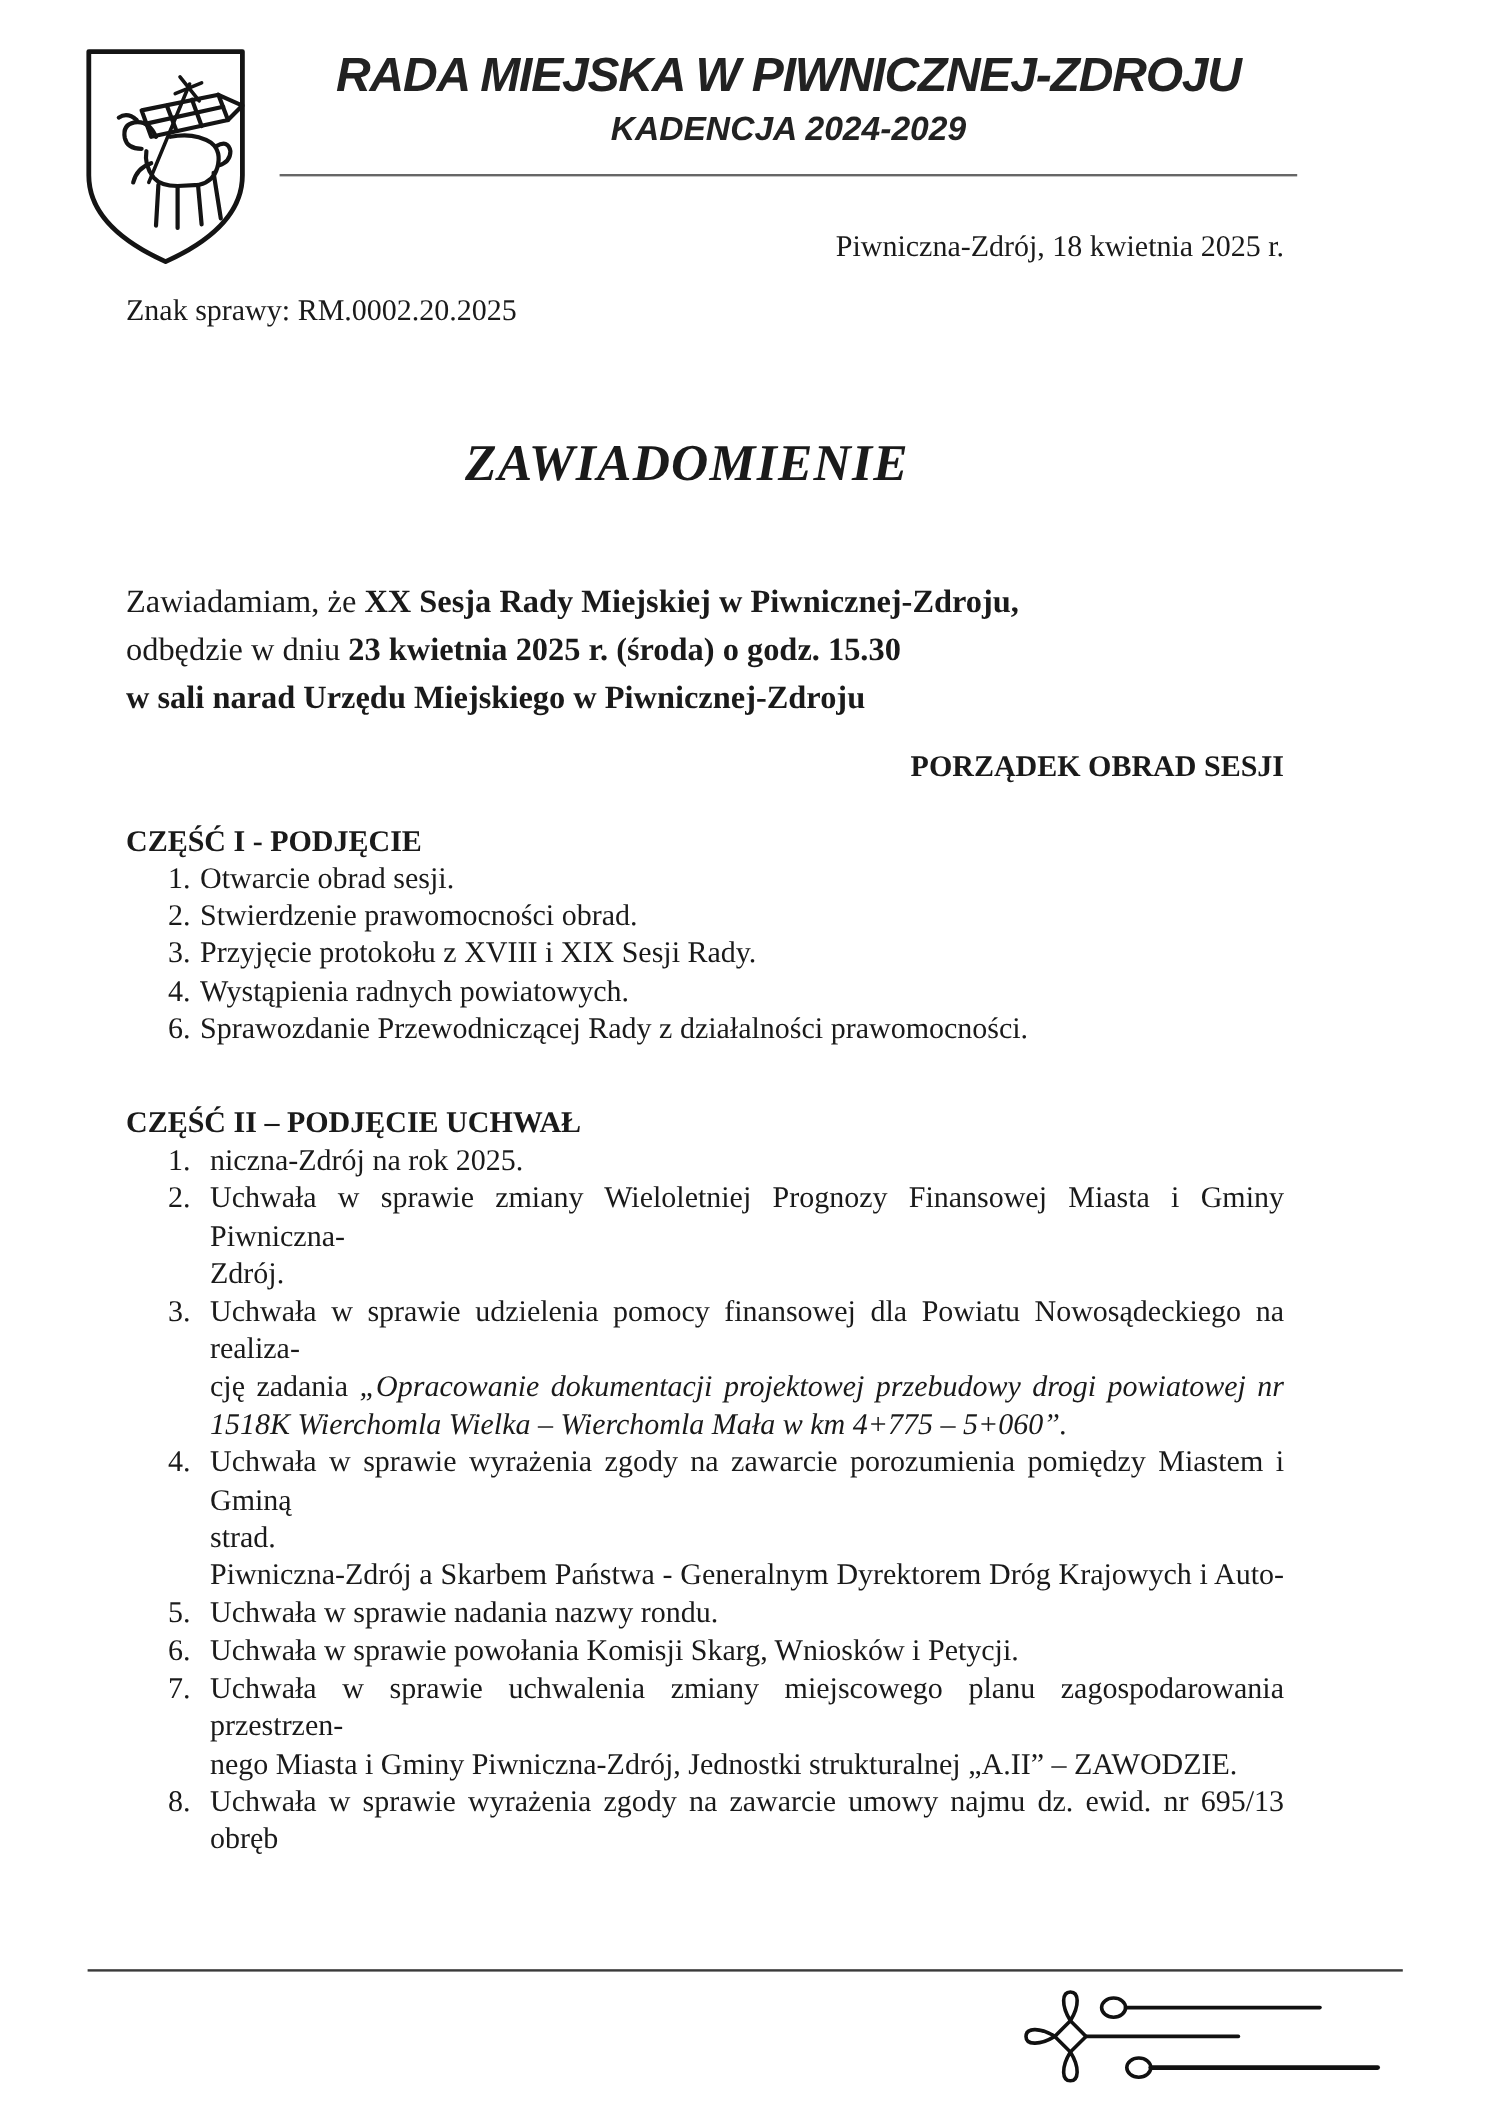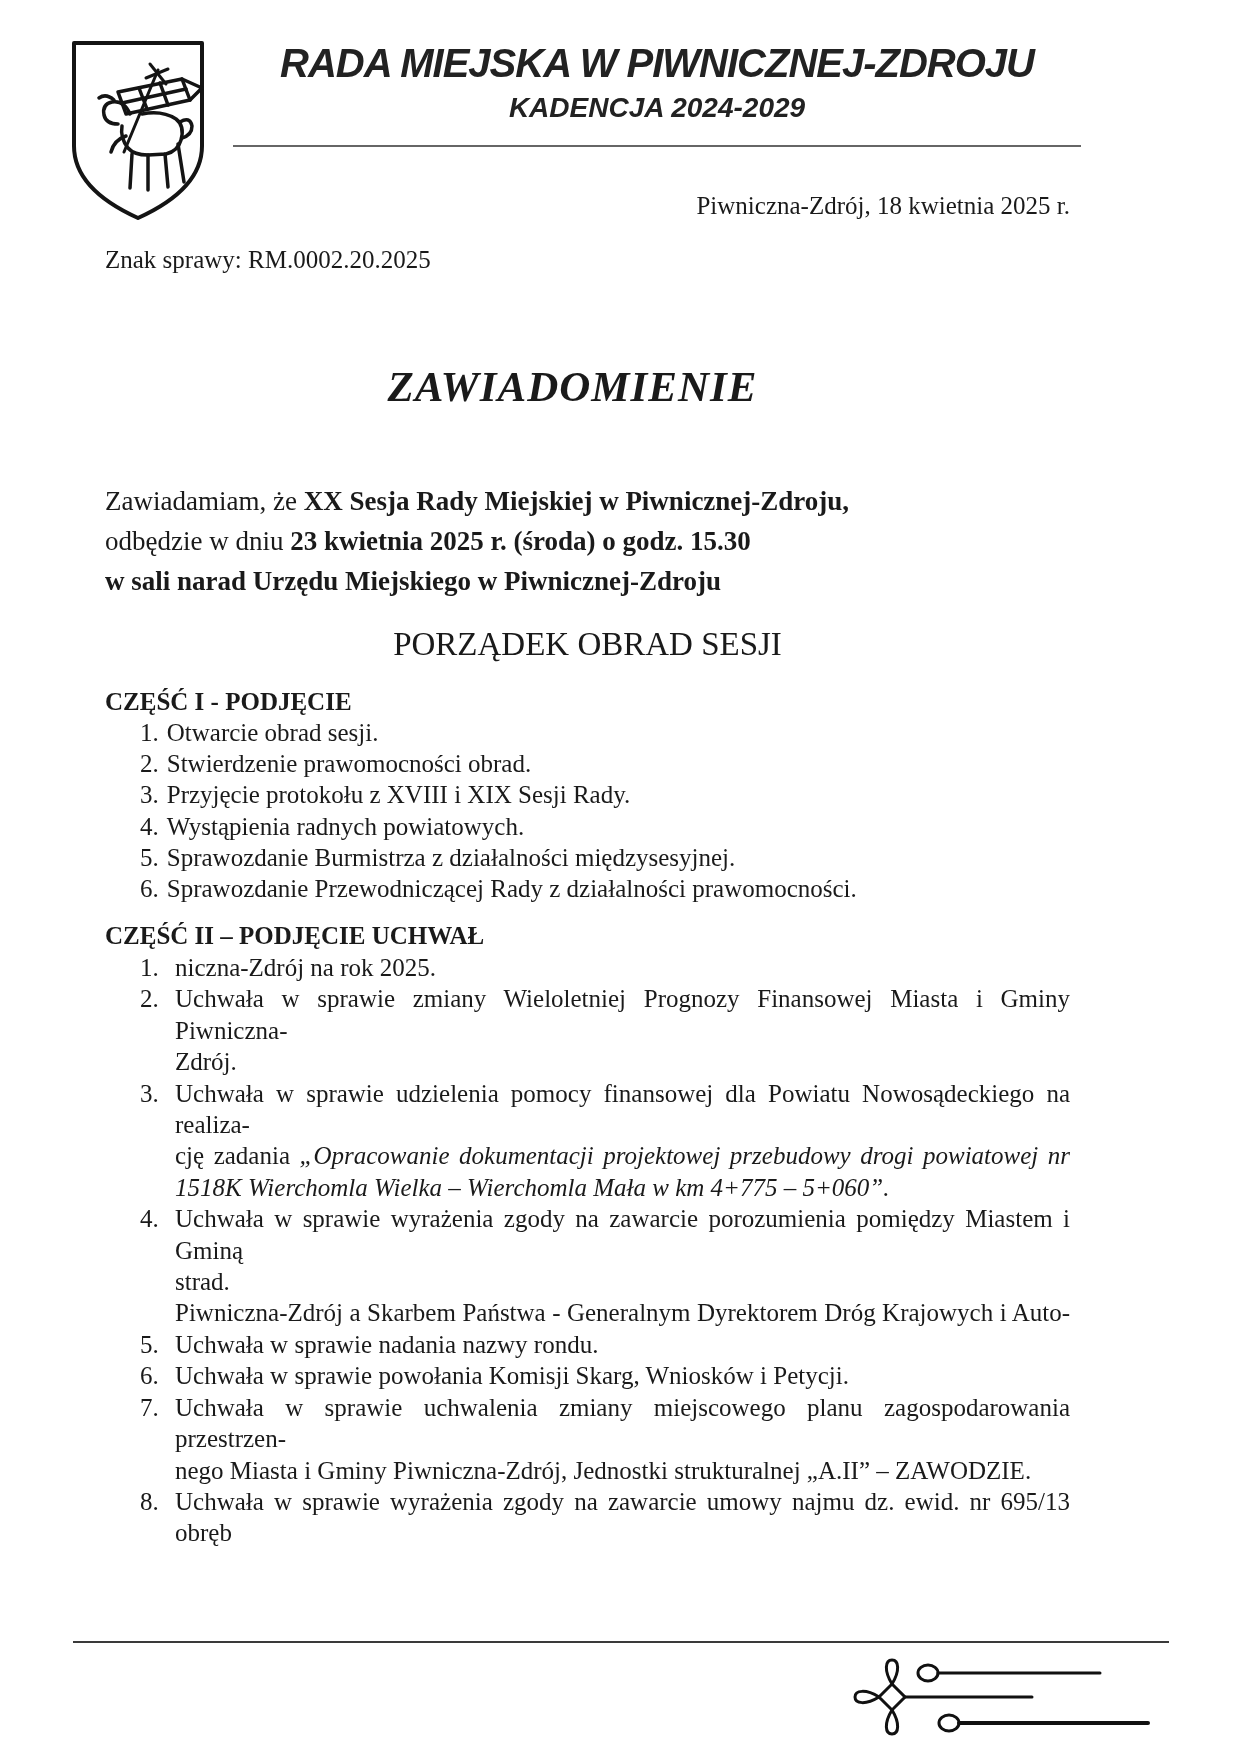--- a/index.html
+++ b/index.html
@@ -52,21 +52,21 @@
   
   .intro {
     position: absolute; left: 105px; top: 456px; width: 965px;
     font-size: 27px; line-height: 40px; margin-top: 25px;
   }
   .intro b { font-weight: bold; }
 
   
   .agenda-title {
     position: absolute; left: 105px; top: 626px; width: 965px;
-    text-align: center; font-size: 33px; font-weight: normal;
+    text-align: right; font-size: 25px; font-weight: bold;
   }
   .part1-heading {
     position: absolute; left: 105px; top: 688px; width: 965px;
     font-size: 25px; font-weight: bold;
   }
   .part1-list {
     position: absolute; left: 140px; top: 717px; width: 930px;
     font-size: 25px; line-height: 31.2px;
   }
   .p1-item .num { margin-right: 8px; }
@@ -150,21 +150,20 @@
 </div>
 
 <div class="agenda-title">PORZĄDEK OBRAD SESJI</div>
 
 <div class="part1-heading">CZĘŚĆ I - PODJĘCIE</div>
 <div class="part1-list">
     <div class="p1-item"><span class="num">1.</span><span>Otwarcie obrad sesji.</span></div>
     <div class="p1-item"><span class="num">2.</span><span>Stwierdzenie prawomocności obrad.</span></div>
     <div class="p1-item"><span class="num">3.</span><span>Przyjęcie protokołu z XVIII i XIX Sesji Rady.</span></div>
     <div class="p1-item"><span class="num">4.</span><span>Wystąpienia radnych powiatowych.</span></div>
-    <div class="p1-item"><span class="num">5.</span><span>Sprawozdanie Burmistrza z działalności międzysesyjnej.</span></div>
     <div class="p1-item"><span class="num">6.</span><span>Sprawozdanie Przewodniczącej Rady z działalności prawomocności.</span></div>
   </div>
 
 <div class="part2-heading">CZĘŚĆ II – PODJĘCIE UCHWAŁ</div>
 <div class="part2-list">
     <div class="p2-item">
       <span class="p2-num">1.</span>
       <div class="p2-text">
         <div class="p2-line"><span>niczna-Zdrój na rok 2025.</span></div>
       </div>

